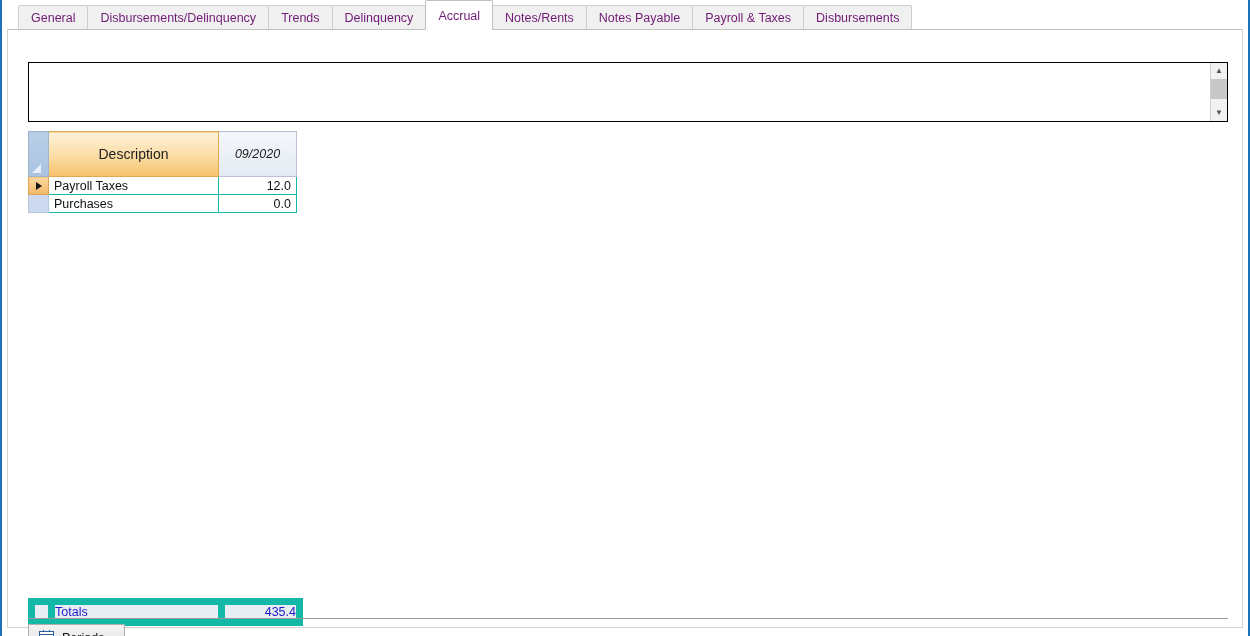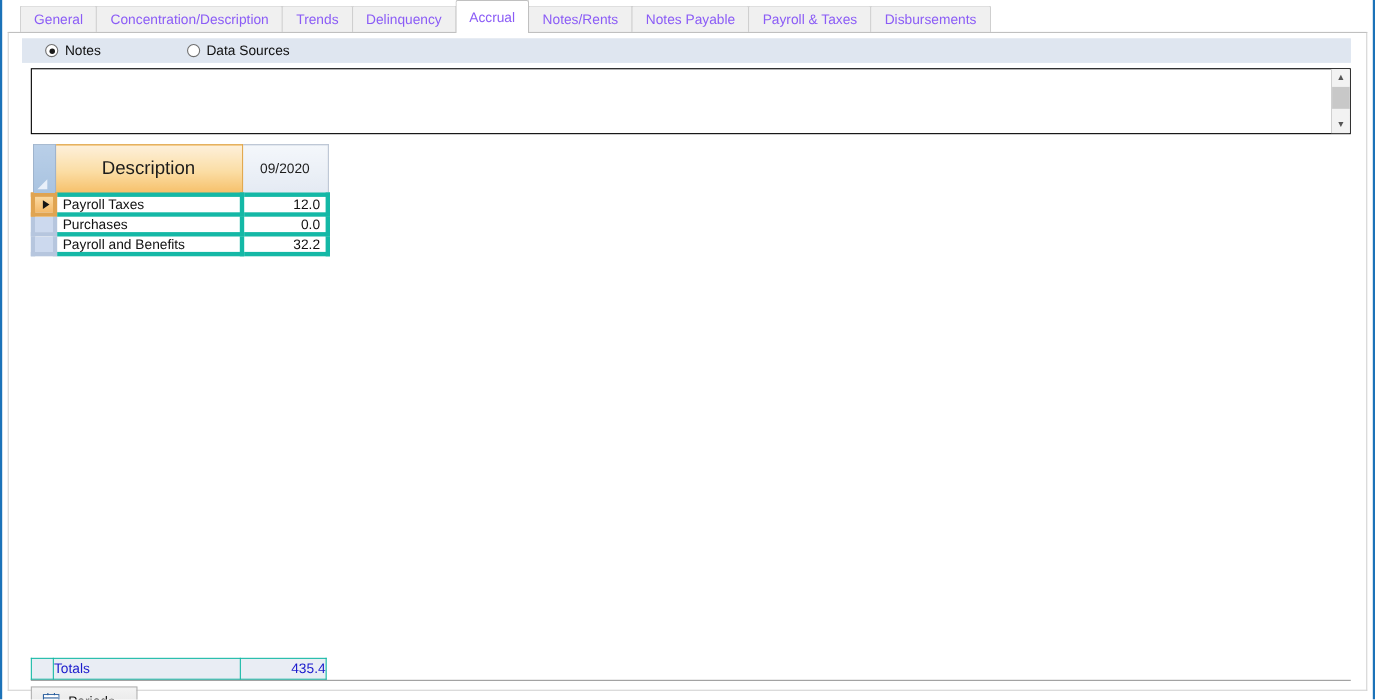--- a/index.html
+++ b/index.html
@@ -55,21 +55,21 @@
     height: 25px;
     padding: 0 12px;
     display: flex;
     align-items: center;
     justify-content: center;
     background: #f0f0f0;
     border: 1px solid #cfcfcf;
     border-bottom: none;
     border-radius: 2px 2px 0 0;
     font-size: 12.5px;
-    color: #8b5cf6;
+    color: #701a75;
     white-space: nowrap;
     margin-right: -1px;
     cursor: default;
   }
   .tab.active {
     background: #ffffff;
     height: 30px;
     border-color: #c0c0c0;
     position: relative;
     z-index: 3;
@@ -220,35 +220,36 @@
     position: absolute;
     left: 3px; bottom: 3px;
     width: 0; height: 0;
     border-left: 9px solid transparent;
     border-bottom: 9px solid #e9f0fa;
   }
   th.hdr-desc {
     background: linear-gradient(to bottom, #fdf0da 0%, #fbdda4 55%, #f6c06a 100%);
     border-color: #e2a94f;
     color: #1c1c1c;
-    font-size: 17px;
+    font-size: 14px;
   }
   th.hdr-val {
     background: linear-gradient(to bottom, #f4f7fb 0%, #e4eaf3 100%);
     border-color: #b9c3d2;
     text-align: center;
     color: #1c1c1c;
     font-size: 12.5px;
+    font-style: italic;
   }
 
   
   tbody td {
     height: 18px;
     padding: 0;
-    border: 4px solid #14b8a6;
+    border: 1px solid #14b8a6;
     box-sizing: border-box;
     background: #ffffff;
     color: #111111;
     font-size: 12.5px;
   }
   td.cell-sel {
     background: #ccd9ee;
     border-color: #b6c6de;
     position: relative;
   }
@@ -288,21 +289,21 @@
   }
   table.totals {
     border-collapse: collapse;
     table-layout: fixed;
     font-size: 12.5px;
   }
   table.totals td {
     height: 19px;
     padding: 0;
     box-sizing: border-box;
-    border: 1px solid #14b8a6;
+    border: 7px solid #14b8a6;
     background: #e9edf4;
     color: #1a1acc;
   }
   td.tot-sel  { background: #dfe5ef; border-color: #cfd5e0; }
   td.tot-desc { padding-left: 5px; text-align: left; color: #111111; }
   td.tot-val  { padding-right: 5px; text-align: right; color: #1a1acc; }
 
   #totals-rule {
     position: absolute;
     left: 20px;
@@ -373,43 +374,33 @@
 <body>
 
 <div id="app-frame">
 
   <div class="rail rail-left"></div>
   <div class="rail rail-right"></div>
 
   <div id="tabstrip">
     <div class="tab-row" id="tab-row">
         <div class="tab">General</div>
-        <div class="tab">Concentration/Description</div>
+        <div class="tab">Disbursements/Delinquency</div>
         <div class="tab">Trends</div>
         <div class="tab">Delinquency</div>
         <div class="tab active">Accrual</div>
         <div class="tab">Notes/Rents</div>
         <div class="tab">Notes Payable</div>
         <div class="tab">Payroll &amp; Taxes</div>
         <div class="tab">Disbursements</div>
       </div>
   </div>
 
   <div id="content-panel">
 
-    <div id="option-bar">
-      <div class="radio-opt first">
-        <span class="radio-dot checked"></span>
-        <span class="radio-label">Notes</span>
-      </div>
-      <div class="radio-opt second">
-        <span class="radio-dot"></span>
-        <span class="radio-label">Data Sources</span>
-      </div>
-    </div>
 
     <div id="notes-box">
       <textarea id="notes-text" placeholder="" style=""></textarea>
       <div id="notes-scrollbar">
         <div class="sb-arrow">
             <span>▲</span>
           </div>
         <div class="sb-thumb"></div>
         <div class="sb-track"></div>
         <div class="sb-arrow">
@@ -436,25 +427,20 @@
             <tr class="current">
               <td class="cell-sel"></td>
               <td class="cell-desc">Payroll Taxes</td>
               <td class="cell-val">12.0</td>
             </tr>
             <tr class="">
               <td class="cell-sel"></td>
               <td class="cell-desc">Purchases</td>
               <td class="cell-val">0.0</td>
             </tr>
-            <tr class="">
-              <td class="cell-sel"></td>
-              <td class="cell-desc">Payroll and Benefits</td>
-              <td class="cell-val">32.2</td>
-            </tr>
           </tbody>
       </table>
     </div>
 
     <div id="totals-wrap">
       <table class="totals">
         <colgroup>
           <col class="col-sel">
             <col class="col-desc">
             <col class="col-val">

